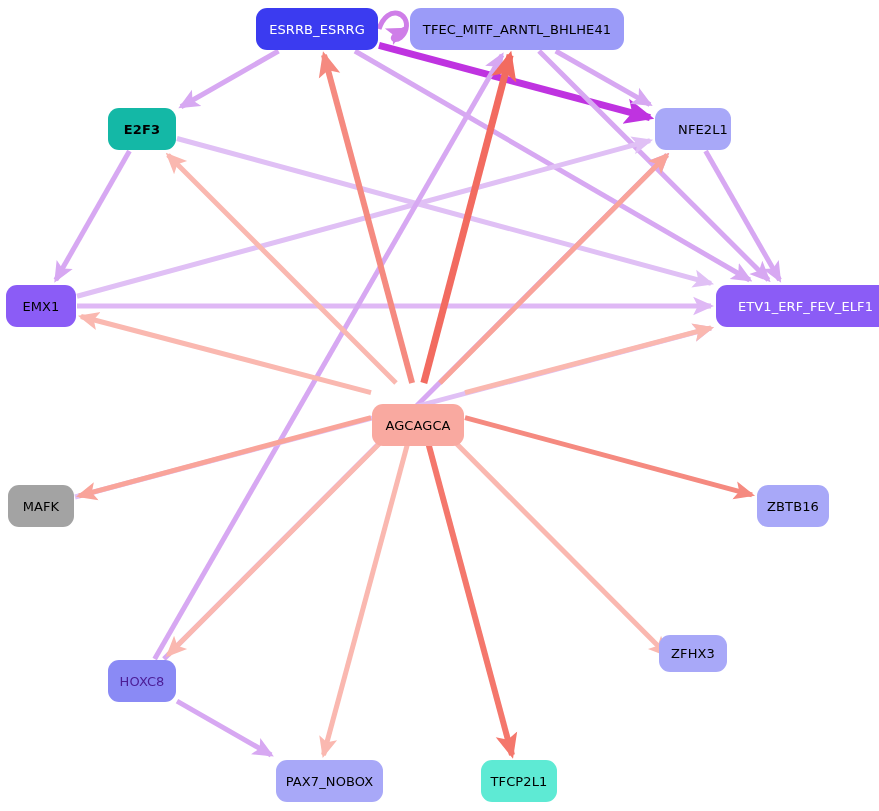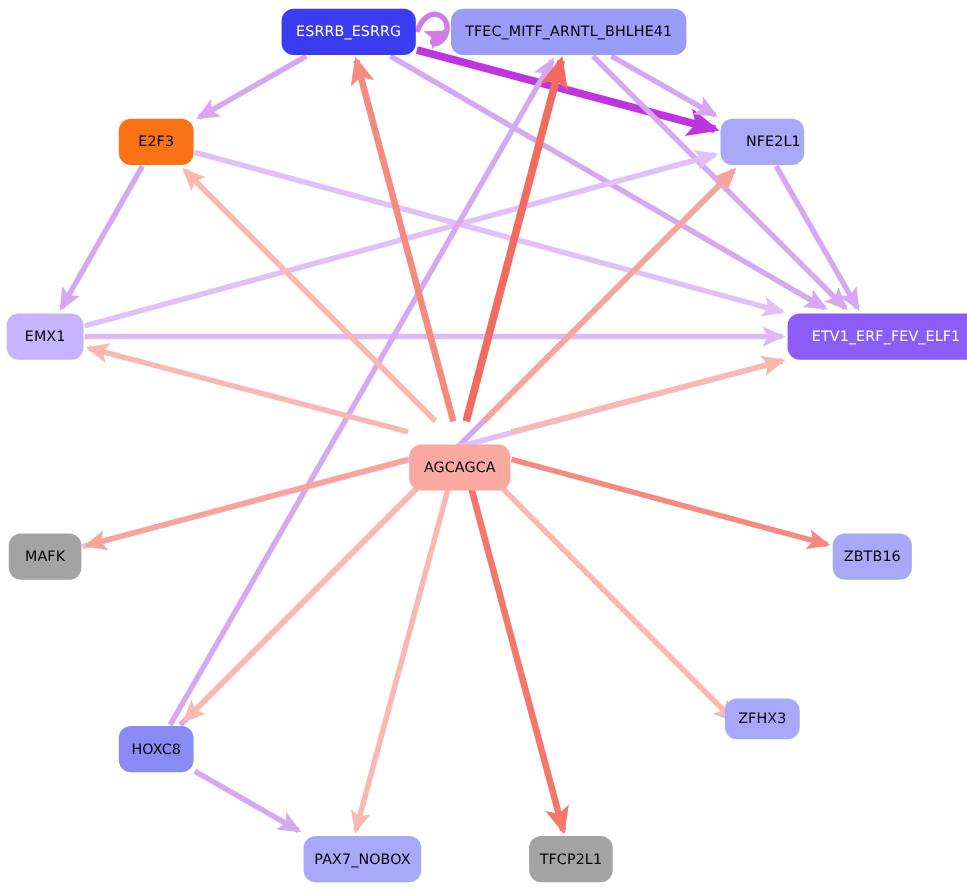--- a/index.html
+++ b/index.html
@@ -111,48 +111,48 @@
       </g>
   </svg>
 
   <div id="nodes-layer">
       <div class="node" style="left: 256px; top: 8px; width: 122px; height: 42px; background: rgb(59, 59, 240);">
         <span class="node-label" style="color: rgb(255, 255, 255);">ESRRB_ESRRG</span>
       </div>
       <div class="node" style="left: 410px; top: 8px; width: 214px; height: 42px; background: rgb(155, 155, 248);">
         <span class="node-label" style="color: rgb(0, 0, 0);">TFEC_MITF_ARNTL_BHLHE41</span>
       </div>
-      <div class="node" style="left: 108px; top: 108px; width: 68px; height: 42px; background: #f97316;">
+      <div class="node" style="left: 108px; top: 108px; width: 68px; height: 42px; background: #14b8a6; font-weight: bold;">
         <span class="node-label" style="color: rgb(0, 0, 0);">E2F3</span>
       </div>
       <div class="node" style="left: 655px; top: 108px; width: 76px; height: 42px; background: rgb(168, 168, 248);">
         <span class="node-label" style="color: rgb(0, 0, 0); margin-left: 20px;">NFE2L1</span>
       </div>
-      <div class="node" style="left: 6px; top: 285px; width: 70px; height: 42px; background: #c4b5fd;">
+      <div class="node" style="left: 6px; top: 285px; width: 70px; height: 42px; background: #8b5cf6;">
         <span class="node-label" style="color: rgb(0, 0, 0);">EMX1</span>
       </div>
       <div class="node" style="left: 716px; top: 285px; width: 179px; height: 42px; background: #8b5cf6;">
         <span class="node-label" style="color: rgb(255, 255, 255);">ETV1_ERF_FEV_ELF1</span>
       </div>
       <div class="node" style="left: 372px; top: 384px; width: 92px; height: 42px; background: rgb(249, 169, 160); margin-top: 20px;">
         <span class="node-label" style="color: rgb(0, 0, 0);">AGCAGCA</span>
       </div>
       <div class="node" style="left: 8px; top: 485px; width: 66px; height: 42px; background: #a3a3a3;">
         <span class="node-label" style="color: rgb(0, 0, 0);">MAFK</span>
       </div>
       <div class="node" style="left: 757px; top: 485px; width: 72px; height: 42px; background: rgb(168, 168, 248);">
         <span class="node-label" style="color: rgb(0, 0, 0);">ZBTB16</span>
       </div>
       <div class="node" style="left: 108px; top: 660px; width: 68px; height: 42px; background: rgb(138, 138, 245);">
-        <span class="node-label" style="color: #000000; text-align: right;">HOXC8</span>
+        <span class="node-label" style="color: #4c1d95; text-align: right;">HOXC8</span>
       </div>
       <div class="node" style="left: 659px; top: 635px; width: 68px; height: 37px; background: rgb(168, 168, 248);">
         <span class="node-label" style="color: rgb(0, 0, 0);">ZFHX3</span>
       </div>
       <div class="node" style="left: 276px; top: 760px; width: 107px; height: 42px; background: rgb(168, 168, 248);">
         <span class="node-label" style="color: rgb(0, 0, 0);">PAX7_NOBOX</span>
       </div>
-      <div class="node" style="left: 481px; top: 760px; width: 76px; height: 42px; background: #a3a3a3;">
+      <div class="node" style="left: 481px; top: 760px; width: 76px; height: 42px; background: #5eead4;">
         <span class="node-label" style="color: rgb(0, 0, 0);">TFCP2L1</span>
       </div>
     </div>
 
 </div>
 
 </body></html>

